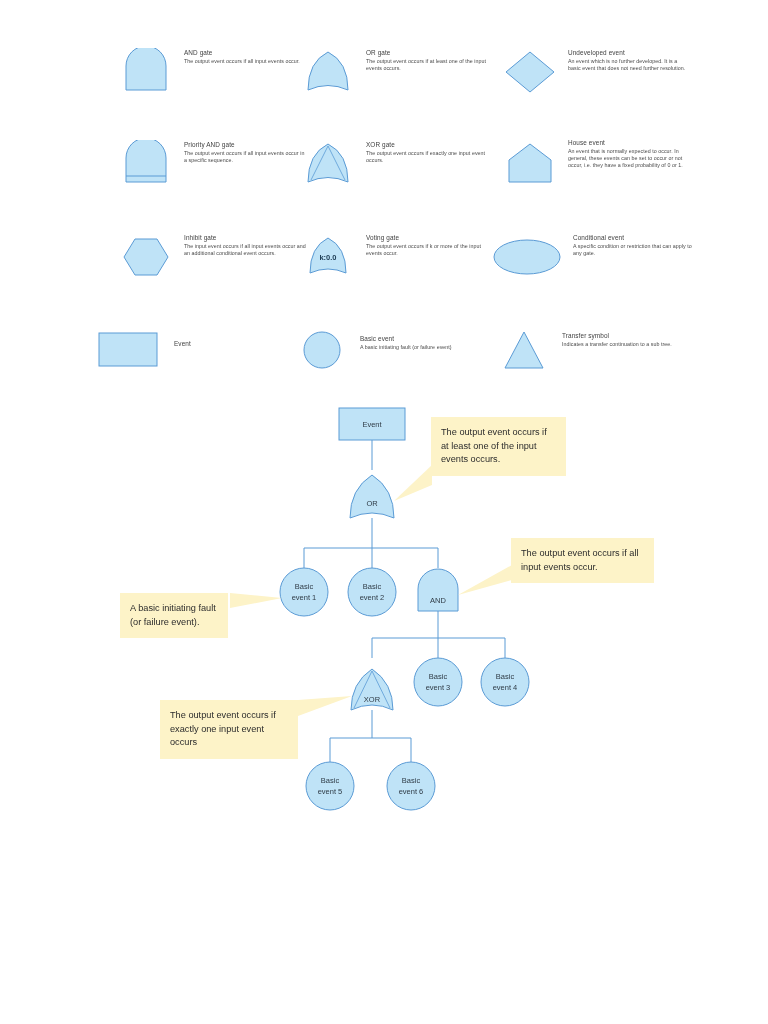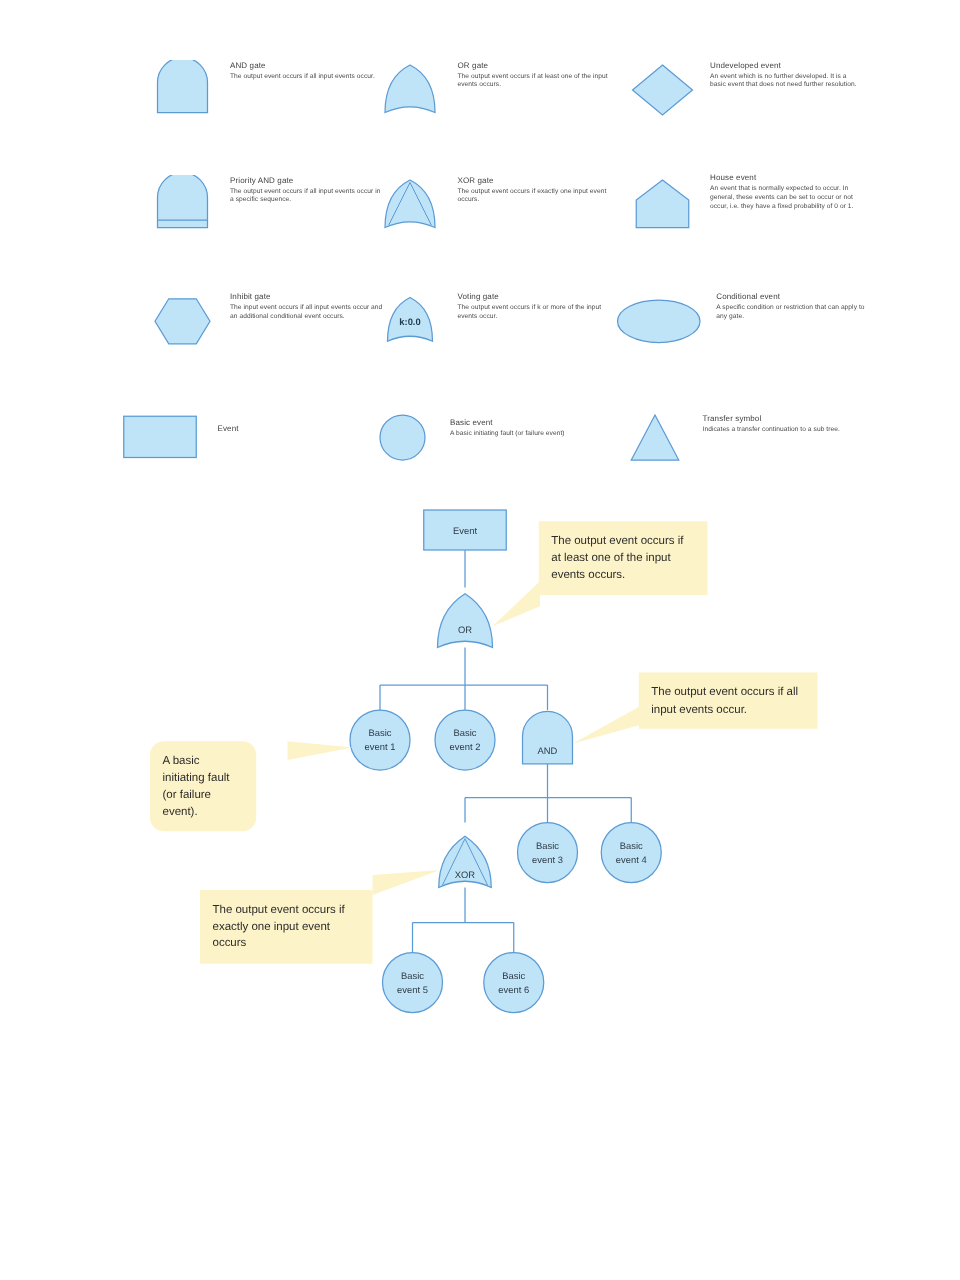--- a/index.html
+++ b/index.html
@@ -304,17 +304,17 @@
     <text x="330" y="404" text-anchor="middle" font-family="Liberation Sans, sans-serif" font-size="7.5" fill="#2f3b46" id="t-b5b">event 5</text>
 
     <text x="411" y="393" text-anchor="middle" font-family="Liberation Sans, sans-serif" font-size="7.5" fill="#2f3b46" id="t-b6a">Basic</text>
     <text x="411" y="404" text-anchor="middle" font-family="Liberation Sans, sans-serif" font-size="7.5" fill="#2f3b46" id="t-b6b">event 6</text>
   </svg>
 
   <div class="callout" style="left:431px; top:27px; width:135px;">The output event occurs if at least one of the input events occurs.</div>
 
   <div class="callout" style="left:511px; top:148px; width:143px;">The output event occurs if all input events occur.</div>
 
-  <div class="callout" style="left:120px; top:203px; width:85px;border-radius:11px;">A basic initiating fault (or failure event).</div>
-
-  <div class="callout" style="left:160px; top:322px; width:138px;">The output event occurs if exactly one input event occurs</div>
+  <div class="callout" style="left:120px; top:203px; width:108px;">A basic initiating fault (or failure event).</div>
+
+  <div class="callout" style="left:160px; top:310px; width:138px;">The output event occurs if exactly one input event occurs</div>
 
 </div>
 
 </body></html>

